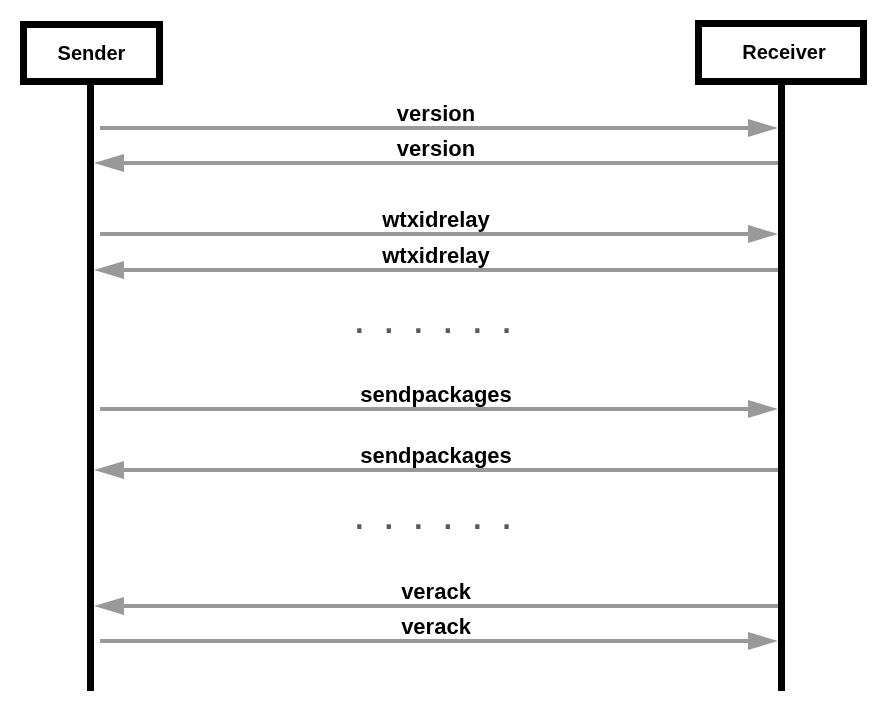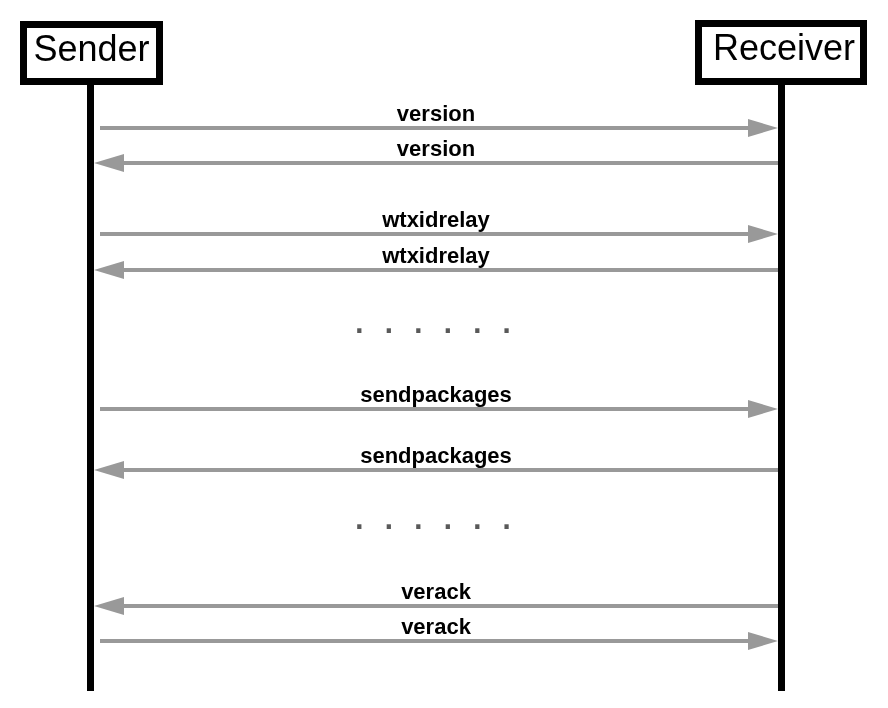--- a/index.html
+++ b/index.html
@@ -17,24 +17,24 @@
     height: 708px;
     background: var(--bg-color);
     font-family: "Liberation Sans", sans-serif;
     overflow: hidden;
   }
   .participant {
     position: absolute;
     border: 7px solid var(--line-color);
     background: var(--bg-color);
     display: flex;
-    align-items: flex-start;
+    align-items: center;
     justify-content: center;
-    font-weight: 400;
-    font-size: 36px;
+    font-weight: 700;
+    font-size: 20px;
     color: var(--label-color);
     z-index: 3;
   }
   .participant.sender   { left: 20px;  top: 21px; width: 143px; height: 64px; }
   .participant.receiver { left: 695px; top: 20px; width: 172px; height: 65px; padding-left: 6px; }
   .lifeline {
     position: absolute;
     width: 7px;
     background: var(--line-color);
     z-index: 2;

